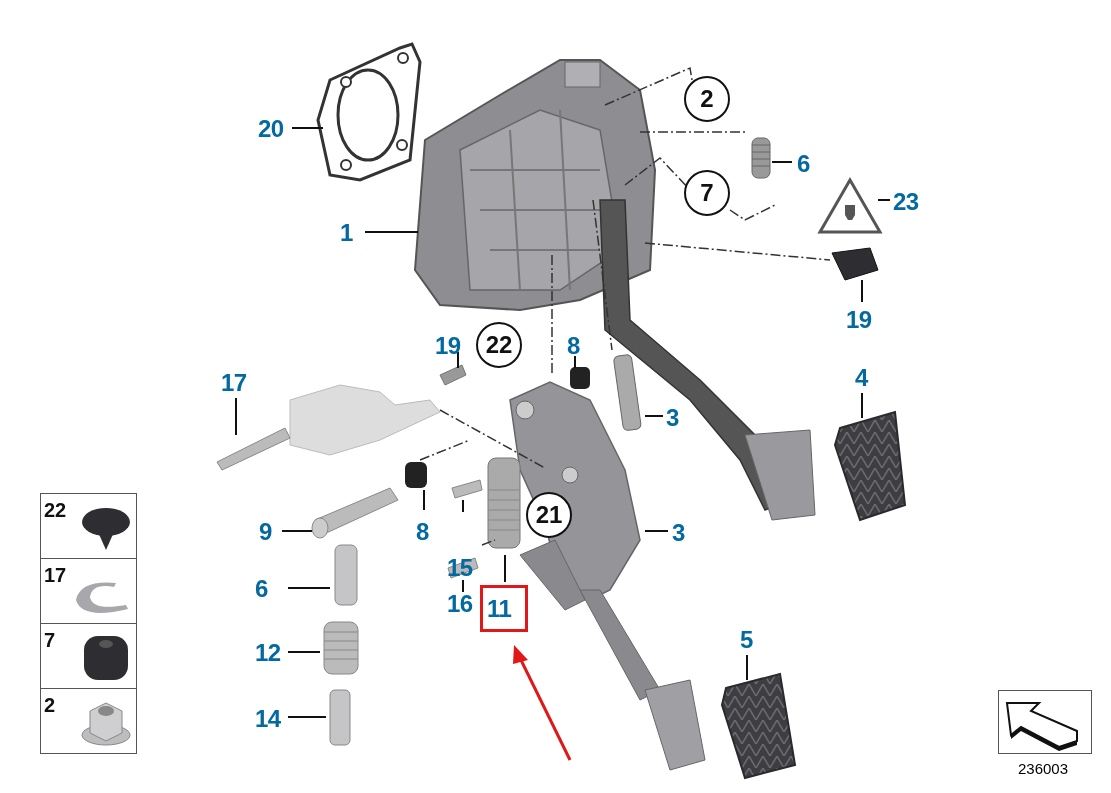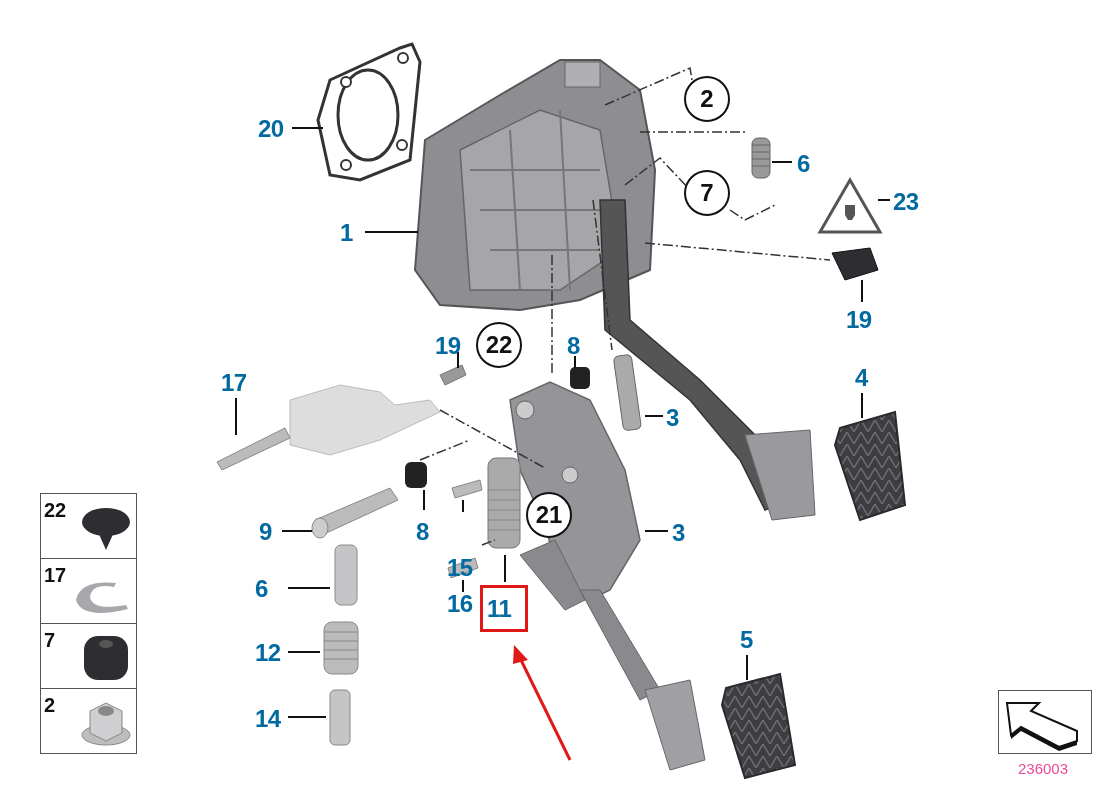--- a/index.html
+++ b/index.html
@@ -9,21 +9,21 @@
   .lbl { position: absolute; font-weight: bold; font-size: 24px; color: #0369a1; line-height: 1; letter-spacing: -0.5px; }
   .circ { position: absolute; width: 42px; height: 42px; border: 2px solid #111; border-radius: 50%;
           display: flex; align-items: center; justify-content: center; font-weight: bold; font-size: 24px; color: #111; background: #fff; }
   .legend { position: absolute; left: 40px; top: 493px; width: 95px; border: 1.5px solid #555; background: #fff; }
   .legend-cell { position: relative; height: 64px; border-bottom: 1.5px solid #555; }
   .legend-cell:last-child { border-bottom: none; }
   .legend-cell .num { position: absolute; left: 3px; top: 5px; font-weight: bold; font-size: 20px; color: #111; }
   .legend-cell svg { position: absolute; right: 4px; top: 6px; }
   .highlight { position: absolute; left: 480px; top: 585px; width: 48px; height: 47px; border: 3px solid #e01818; box-sizing: border-box; }
   .ref { position: absolute; left: 998px; top: 690px; width: 92px; height: 62px; border: 1.5px solid #555; background: #fff; }
-  .ref-num { position: absolute; left: 1018px; top: 760px; font-size: 15px; color: #ec4899; }
+  .ref-num { position: absolute; left: 1018px; top: 760px; font-size: 15px; color: #000000; }
 </style>
 </head>
 <body>
 
 <div id="canvas">
   <svg width="1111" height="793" style="position:absolute;left:0;top:0;">
     <defs>
       <pattern id="tri" width="14" height="12" patternUnits="userSpaceOnUse">
         <rect width="14" height="12" fill="#3e3e42"></rect>
         <path d="M0 12 L7 0 L14 12" fill="none" stroke="#6a6a70" stroke-width="1.5"></path>

